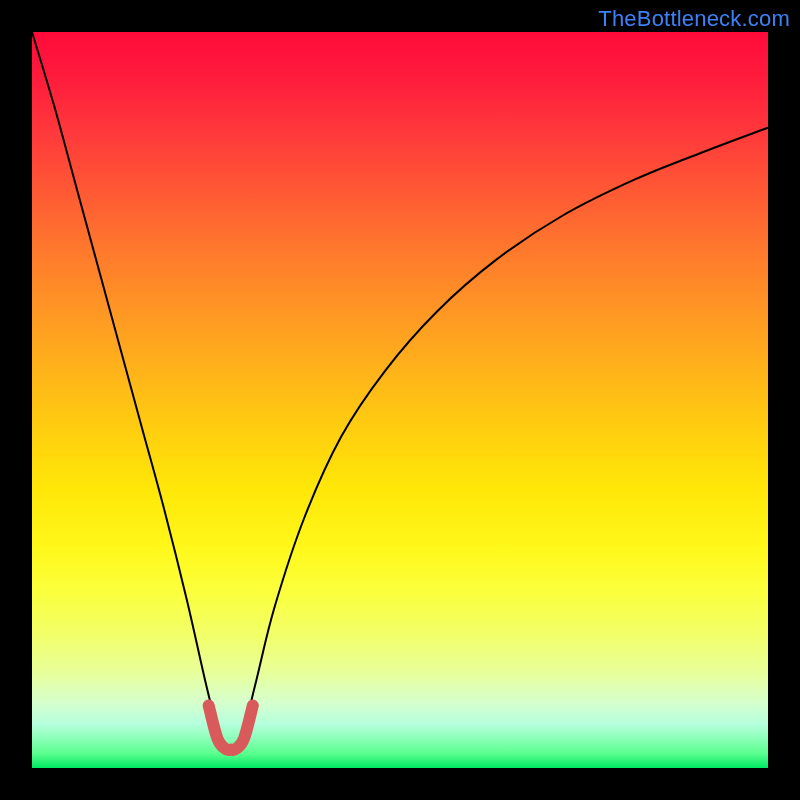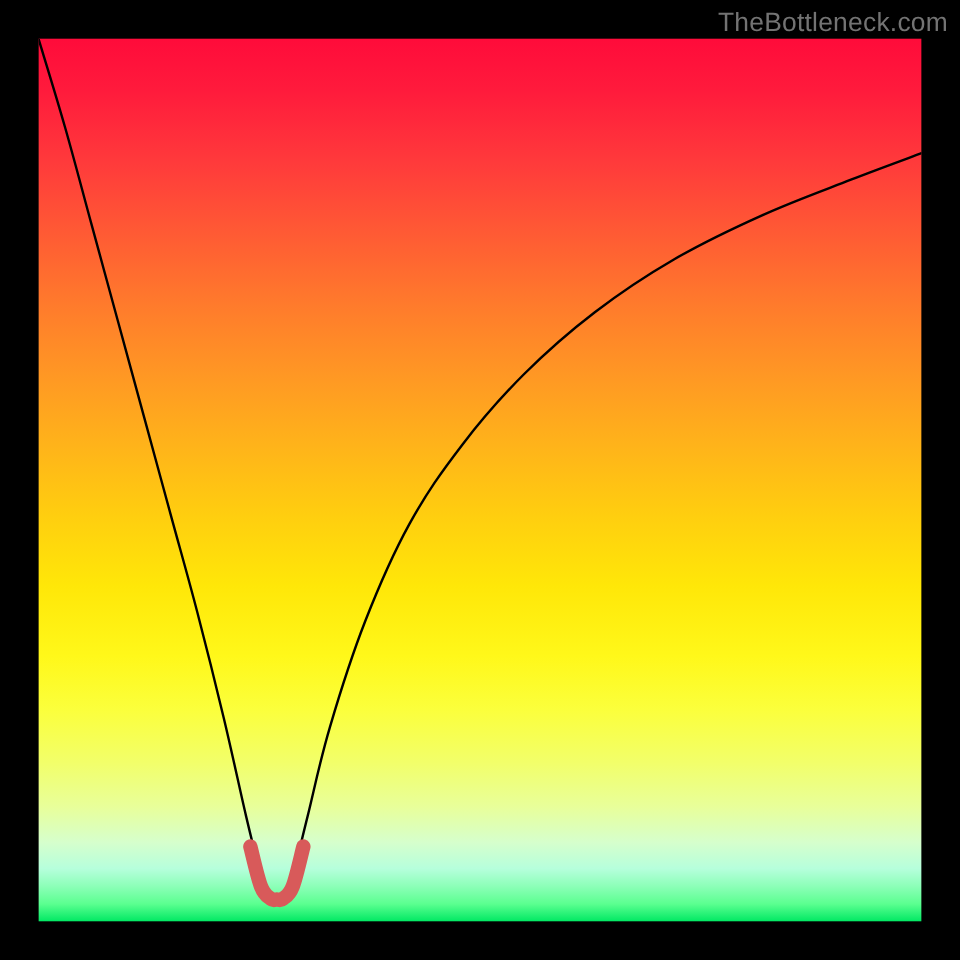--- a/index.html
+++ b/index.html
@@ -50,21 +50,21 @@
     );
   }
   .curve-layer {
     position: absolute;
     inset: 0;
   }
   .watermark {
     position: absolute;
     top: 6px;
     right: 10px;
-    color: #737373;
+    color: #3b82f6;
     font-size: 22px;
     letter-spacing: 0.2px;
     user-select: none;
   }
 </style>
 </head>
 <body>
 
 <div class="frame">
   <div class="plot">

